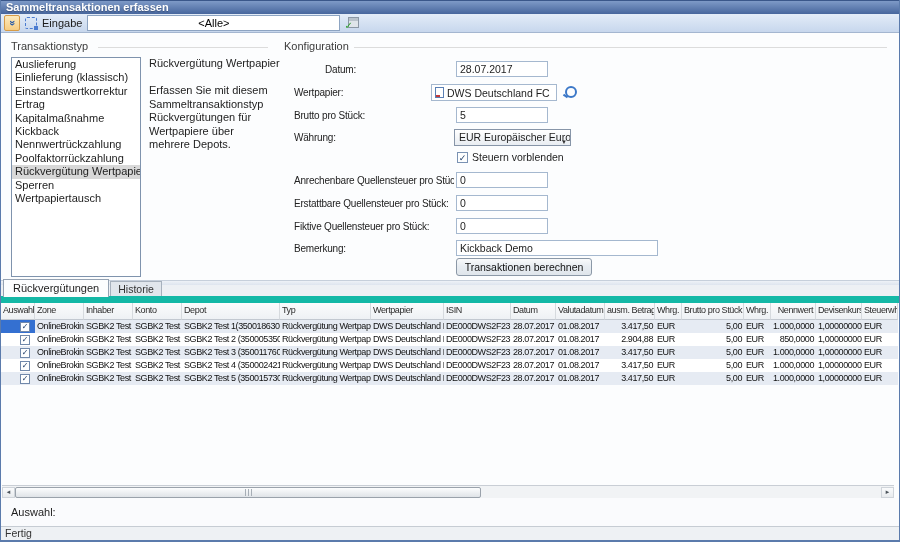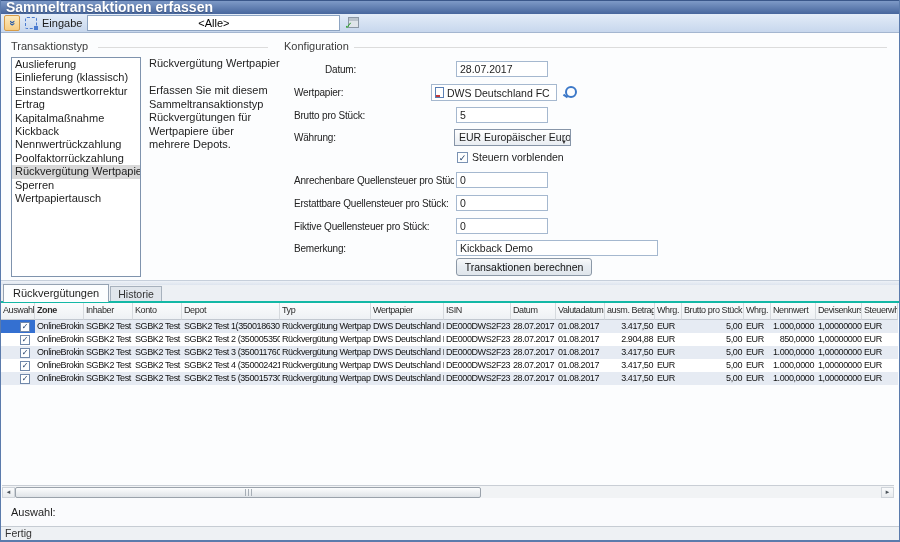--- a/index.html
+++ b/index.html
@@ -4,21 +4,21 @@
 <style>
   * { margin:0; padding:0; box-sizing:border-box; }
   html,body { width:900px; height:542px; }
   body { font-family:"Liberation Sans","DejaVu Sans",sans-serif; font-size:11px; color:#1d1d1d; background:#fff; }
   #win { position:relative; width:900px; height:542px; background:#fcfdfe; overflow:hidden;
          border-left:1px solid #5b7bac; border-right:1px solid #5b7bac; border-bottom:2px solid #5b7bac; }
 
   
   .titlebar { position:absolute; left:0; top:0; right:0; height:14px;
       background:linear-gradient(#7e9ac7,#47669d); border-top:1px solid #3a578a;
-      color:#fff; font-weight:bold; font-size:14px; line-height:13px; padding-left:5px;
+      color:#fff; font-weight:bold; font-size:11px; line-height:13px; padding-left:5px;
       text-shadow:0 1px 1px rgba(0,0,0,.25); }
   .toolbar { position:absolute; left:0; top:14px; right:0; height:19px;
       background:linear-gradient(#e3ecf8,#c7d7ed); border-bottom:1px solid #a4b6d0;
       display:flex; align-items:center; gap:5px; padding:0 3px; }
   .tb-btn { width:16px; height:16px; border:1px solid #d79b46; border-radius:2px;
       background:linear-gradient(#fdeabd,#f7cd82); display:flex; align-items:center; justify-content:center; cursor:default; }
   .chev { color:#1f55a8; font-weight:bold; font-size:10px; transform:rotate(90deg); line-height:1; display:block; }
   .sel-icon { width:12px; height:12px; border:1px dashed #4a7bd0; border-radius:2px; position:relative; }
   .sel-icon::after { content:""; position:absolute; right:-2px; bottom:-2px; width:4px; height:4px; background:#4a7bd0; }
   .tb-label { color:#1a1a1a; }
@@ -56,21 +56,21 @@
       text-align:center; font-size:9px; line-height:10px; font-weight:bold; color:#1d3a66; vertical-align:-2px; }
   .cbx-row { position:absolute; left:456px; top:118px; display:flex; align-items:center; gap:4px; font-size:10.5px; }
   .btn { border:1px solid #8b98a7; border-radius:3px; background:linear-gradient(#f9fafb,#e8edf2 45%,#dfe5eb);
       font-family:inherit; font-size:10.5px; color:#111; text-align:center; cursor:default; }
   .calc-btn { position:absolute; left:455px; top:225px; width:136px; height:18px; line-height:16px; }
 
   
   .splitter { position:absolute; left:0; top:280px; right:0; height:5px;
       background:linear-gradient(#eef2f7,#dde4ee); border-top:1px solid #c6cfdb; }
   .tabstrip { position:absolute; left:0; top:285px; right:0; height:18px; background:#edf0f4;
-      border-bottom:2px solid #14b8a6; display:flex; align-items:flex-end; padding-left:2px; }
+      border-bottom:7px solid #14b8a6; display:flex; align-items:flex-end; padding-left:2px; }
   .tab { white-space:nowrap; cursor:default; }
   .tab.active { height:18px; background:#fcfdfe; border:1px solid #95a2b2; border-bottom:none;
       padding:0 9px; line-height:17px; margin-bottom:-1px; z-index:2; position:relative; }
   .tab.inactive { height:15px; background:#e1e6ec; border:1px solid #a7b1bd; border-bottom:none;
       padding:0 7px; line-height:14px; font-size:10.5px; color:#333; margin-left:1px; }
 
   
   .ghead { position:absolute; left:0; top:303px; width:897px; height:17px; display:flex; }
   .hcell { flex:0 0 auto; border-right:1px solid #d6dade; padding:2px 2px 0 2px; font-size:9px; letter-spacing:-0.4px;
       color:#2b2b2b; background:linear-gradient(#fbfcfd,#eef1f4); border-bottom:1px solid #c2c8d0;
@@ -191,34 +191,34 @@
 
   <div class="splitter"></div>
 
   <div class="tabstrip">
     <div class="tab active">Rückvergütungen</div>
     <div class="tab inactive">Historie</div>
   </div>
 
   <div class="ghead">
       <div class="hcell" style="width: 34px;">Auswahl</div>
-      <div class="hcell" style="width: 49px; font-weight: bold;">Zone</div>
+      <div class="hcell" style="width: 49px;">Zone</div>
       <div class="hcell" style="width: 49px;">Inhaber</div>
       <div class="hcell" style="width: 49px;">Konto</div>
       <div class="hcell" style="width: 98px;">Depot</div>
       <div class="hcell" style="width: 91px;">Typ</div>
       <div class="hcell" style="width: 73px;">Wertpapier</div>
       <div class="hcell" style="width: 67px;">ISIN</div>
       <div class="hcell" style="width: 45px;">Datum</div>
       <div class="hcell" style="width: 49px;">Valutadatum</div>
       <div class="hcell" style="width: 50px; text-align: right;">ausm. Betrag</div>
       <div class="hcell" style="width: 27px;">Whrg.</div>
       <div class="hcell" style="width: 62px; text-align: right;">Brutto pro Stück</div>
       <div class="hcell" style="width: 27px;">Whrg.</div>
-      <div class="hcell" style="width: 45px; text-align: left;">Nennwert</div>
+      <div class="hcell" style="width: 45px; text-align: right;">Nennwert</div>
       <div class="hcell" style="width: 46px; text-align: right;">Devisenkurs</div>
       <div class="hcell" style="width: 36px;">Steuerwhrg.</div>
     </div>
   <div class="gbody">
       <div class="grow alt">
         <div class="gcell cbcell selcell" style="width: 34px;">
           <span class="cb">✓</span>
         </div>
         <div class="gcell" style="width: 49px;">OnlineBroking-</div>
         <div class="gcell" style="width: 49px;">SGBK2 Test 1</div>

